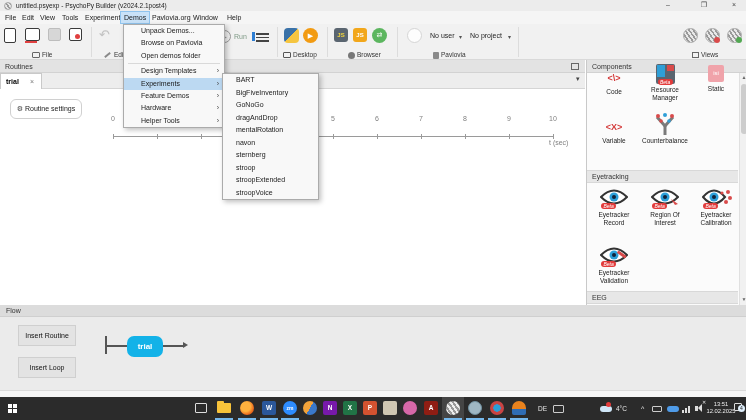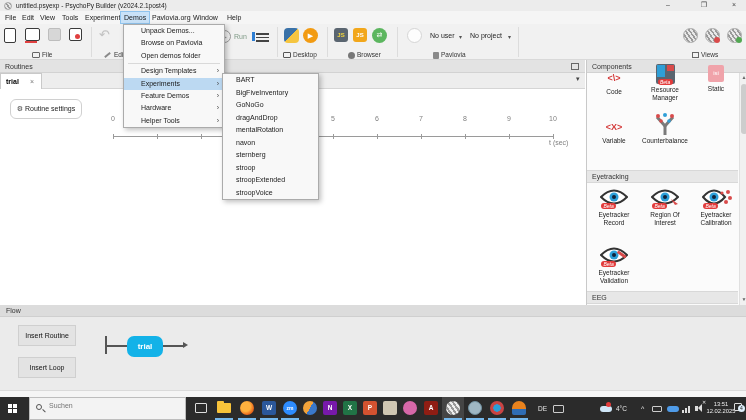--- a/index.html
+++ b/index.html
@@ -360,24 +360,20 @@
     <div class="sub-item"><span>stroopVoice</span></div>
   </div>
 
   <div class="abs taskbar">
     <div class="abs tb-slot" style="left:0;width:28px;">
       <span class="startsq" style="left:8px;top:7px;"></span>
         <span class="startsq" style="left:13px;top:7px;"></span>
       <span class="startsq" style="left:8px;top:12px;"></span>
         <span class="startsq" style="left:13px;top:12px;"></span>
     </div>
-    <div class="abs searchbox">
-      <span class="mag"></span>
-      <input placeholder="Suchen" style="">
-    </div>
     <div class="abs tb-slot" style="left:190px;">
       <span class="abs" style="left:5px;top:6px;width:12px;height:10px;border:1.2px solid #ddd;border-radius:1px;"></span>
     </div>
     <div class="abs tb-slot" style="left:213px;">
       <span class="abs" style="left:4px;top:6px;width:14px;height:10px;background:#f8c33a;border-radius:1px;"></span>
       <span class="abs" style="left:4px;top:4px;width:7px;height:3px;background:#f8c33a;border-radius:1px 1px 0 0;"></span>
       <span class="underline"></span>
     </div>
     <div class="abs tb-slot" style="left:236px;">
       <span class="appsq appcirc" style="background:radial-gradient(circle at 40% 40%,#ffb23e 0 40%,#e8641b 70%);"></span>

